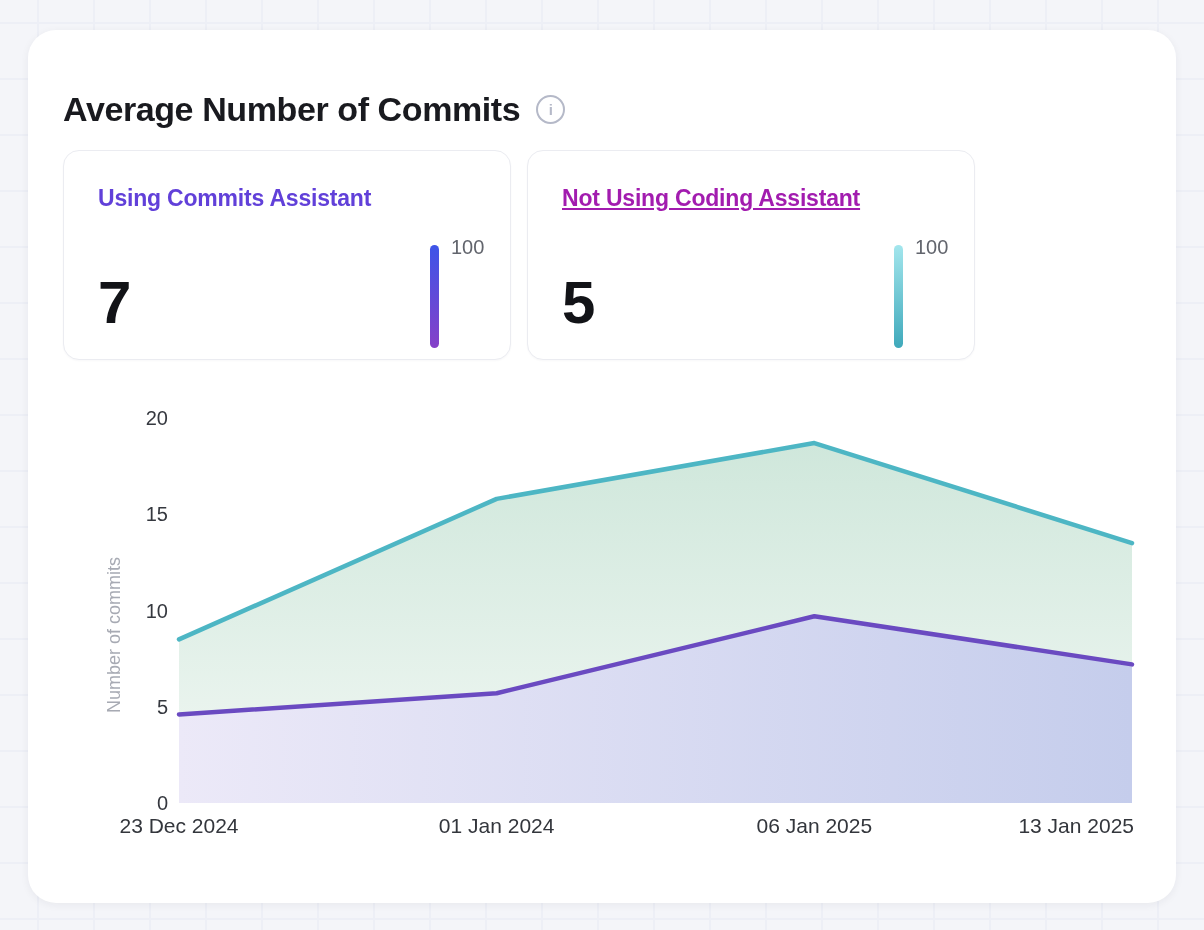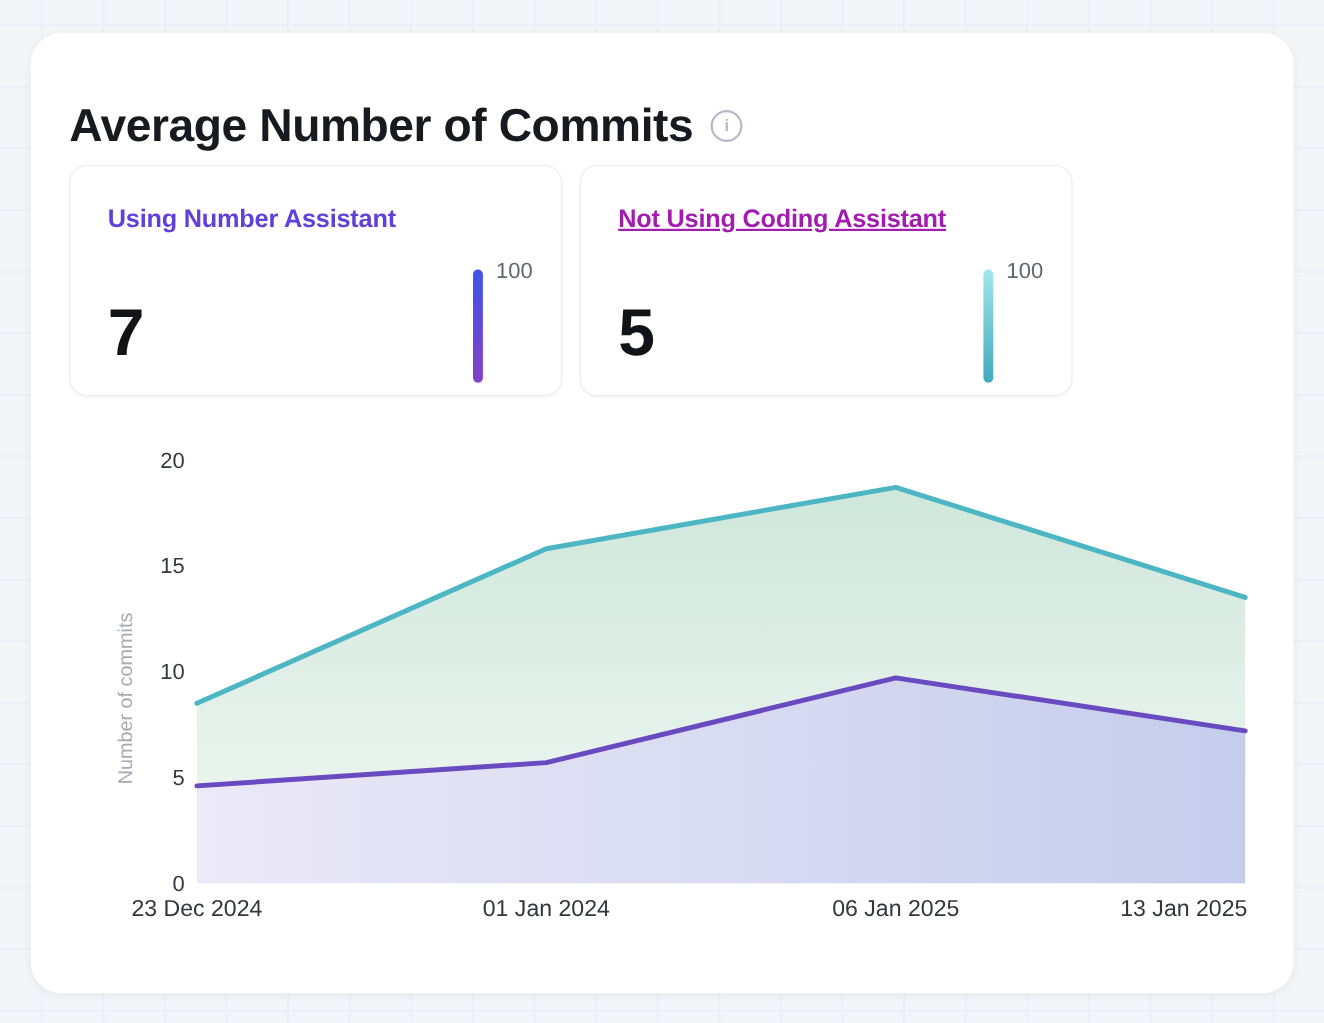--- a/index.html
+++ b/index.html
@@ -18,21 +18,21 @@
     position:absolute;left:28px;top:30px;width:1148px;height:873px;
     background:#ffffff;border-radius:28px;
     box-shadow:0 2px 8px rgba(30,34,52,0.06);
     box-sizing:border-box;
   }
   .title-row{
     position:absolute;left:35px;top:60px;
     display:flex;align-items:center;gap:16px;
   }
   .page-title{
-    margin:0;font-size:42px;font-weight:700;color:#191a1f;letter-spacing:-0.4px;
+    margin:0;font-size:34px;font-weight:700;color:#191a1f;letter-spacing:-0.4px;
   }
   .info-icon{
     width:25px;height:25px;border:2px solid #b5b9c8;border-radius:50%;
     color:#b5b9c8;display:flex;align-items:center;justify-content:center;
     font-size:15px;font-weight:600;line-height:1;cursor:pointer;user-select:none;
   }
   .stats-row{
     position:absolute;left:35px;top:120px;display:flex;gap:16px;
   }
   .stat-card{
@@ -68,21 +68,21 @@
   <div class="card">
 
     <div class="title-row">
       <h1 class="page-title">Average Number of Commits</h1>
       <div class="info-icon">i</div>
     </div>
 
     <div class="stats-row">
 
       <div class="stat-card">
-        <div class="stat-title" style="color: rgb(97, 64, 217);">Using Number Assistant</div>
+        <div class="stat-title" style="color: rgb(97, 64, 217);">Using Commits Assistant</div>
         <div class="stat-value">7</div>
         <div class="stat-scale">
           <div class="stat-scale-bar" style="background: linear-gradient(rgb(61, 85, 232), rgb(134, 64, 200));"></div>
           <div class="stat-scale-label">100</div>
         </div>
       </div>
 
       <div class="stat-card">
         <div class="stat-title" style="color: #a21caf; text-decoration: underline;">Not Using Coding Assistant</div>
         <div class="stat-value">5</div>

